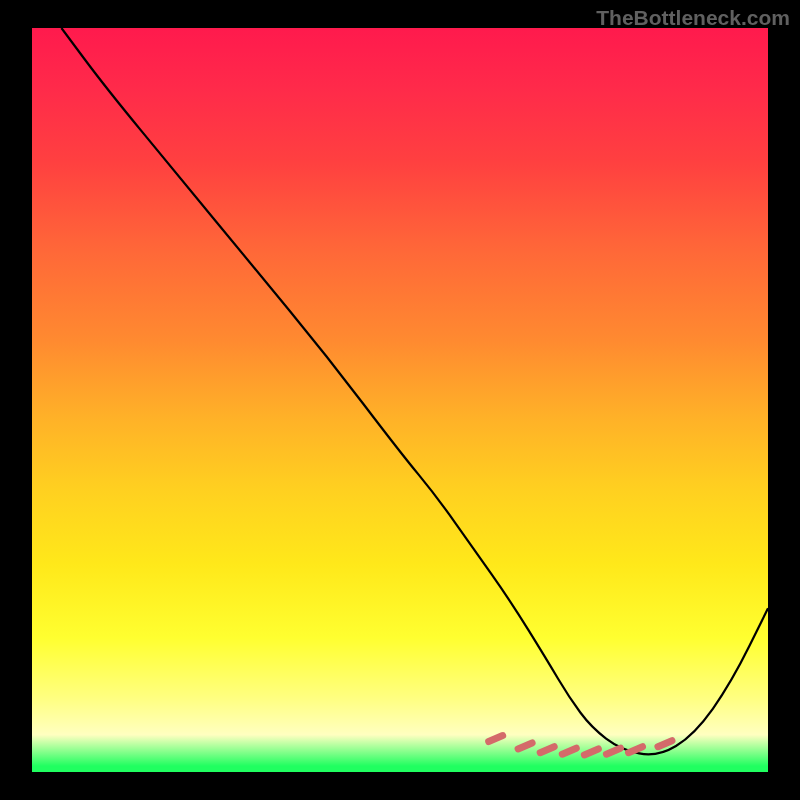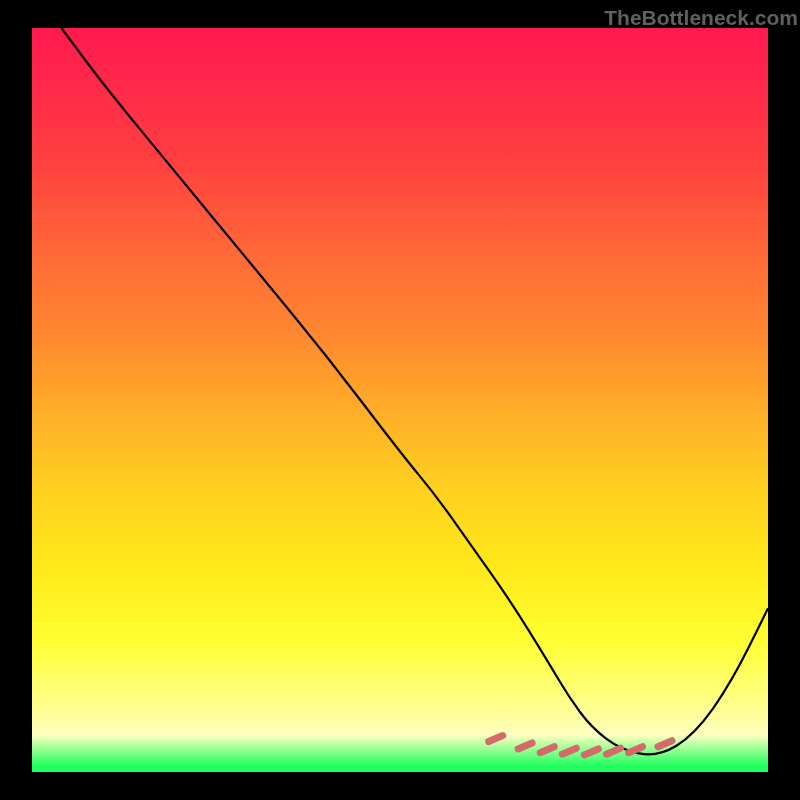--- a/index.html
+++ b/index.html
@@ -7,21 +7,21 @@
     width: 800px;
     height: 800px;
     background: #000;
     position: relative;
     font-family: Arial, sans-serif;
     overflow: hidden;
   }
   .watermark {
     position: absolute;
     top: 6px;
-    right: 2px;
+    right: 10px;
     color: #606060;
     font-size: 21px;
     font-weight: bold;
     z-index: 10;
   }
   .plot-area {
     position: absolute;
     left: 32px;
     top: 28px;
     width: 736px;

